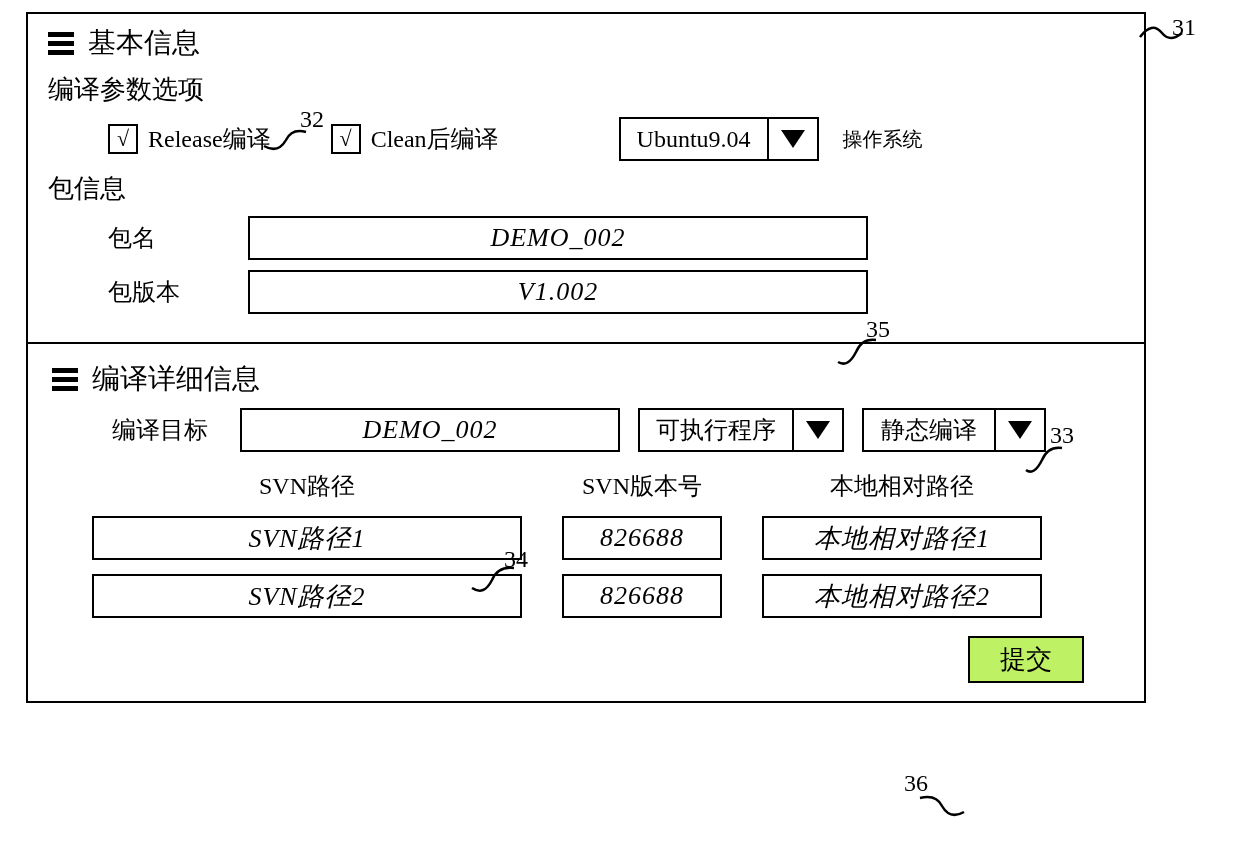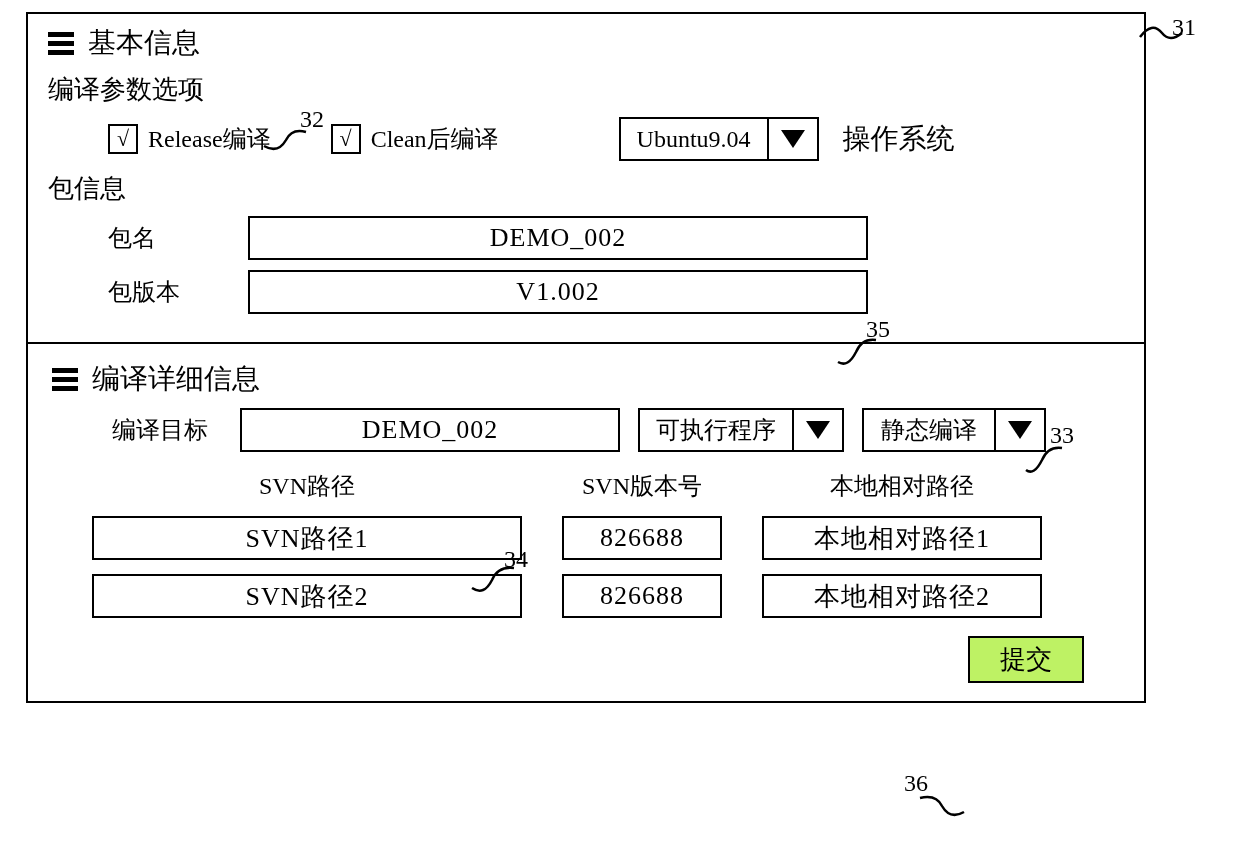--- a/index.html
+++ b/index.html
@@ -91,20 +91,21 @@
     width: 140px;
   }
   .textfield {
     border: 2.5px solid #000;
     height: 44px;
     display: flex;
     align-items: center;
     justify-content: center;
     font-size: 26px;
     letter-spacing: 1px;
+    font-style: italic;
   }
   .wide { width: 620px; }
   .mid { width: 380px; }
   .col-labels {
     display: flex;
     gap: 40px;
     padding-left: 40px;
     margin-top: 18px;
     font-size: 24px;
   }
@@ -163,21 +164,21 @@
       <span class="box">√</span>
       <span>Clean后编译</span>
     </label>
     <div style="width:60px"></div>
     <div class="select">
       <span class="val">Ubuntu9.04</span>
       <span class="arrow">
           <span class="tri-down"></span>
         </span>
     </div>
-    <span style="margin-left:24px;font-size:28px">操作系统</span>
+    <span style="margin-left:24px;font-size:20px">操作系统</span>
   </div>
 
   <div class="section-title">包信息</div>
 
   <div class="row indent">
     <span class="label">包名</span>
     <div class="textfield wide">
       <span>DEMO_002</span>
     </div>
   </div>

